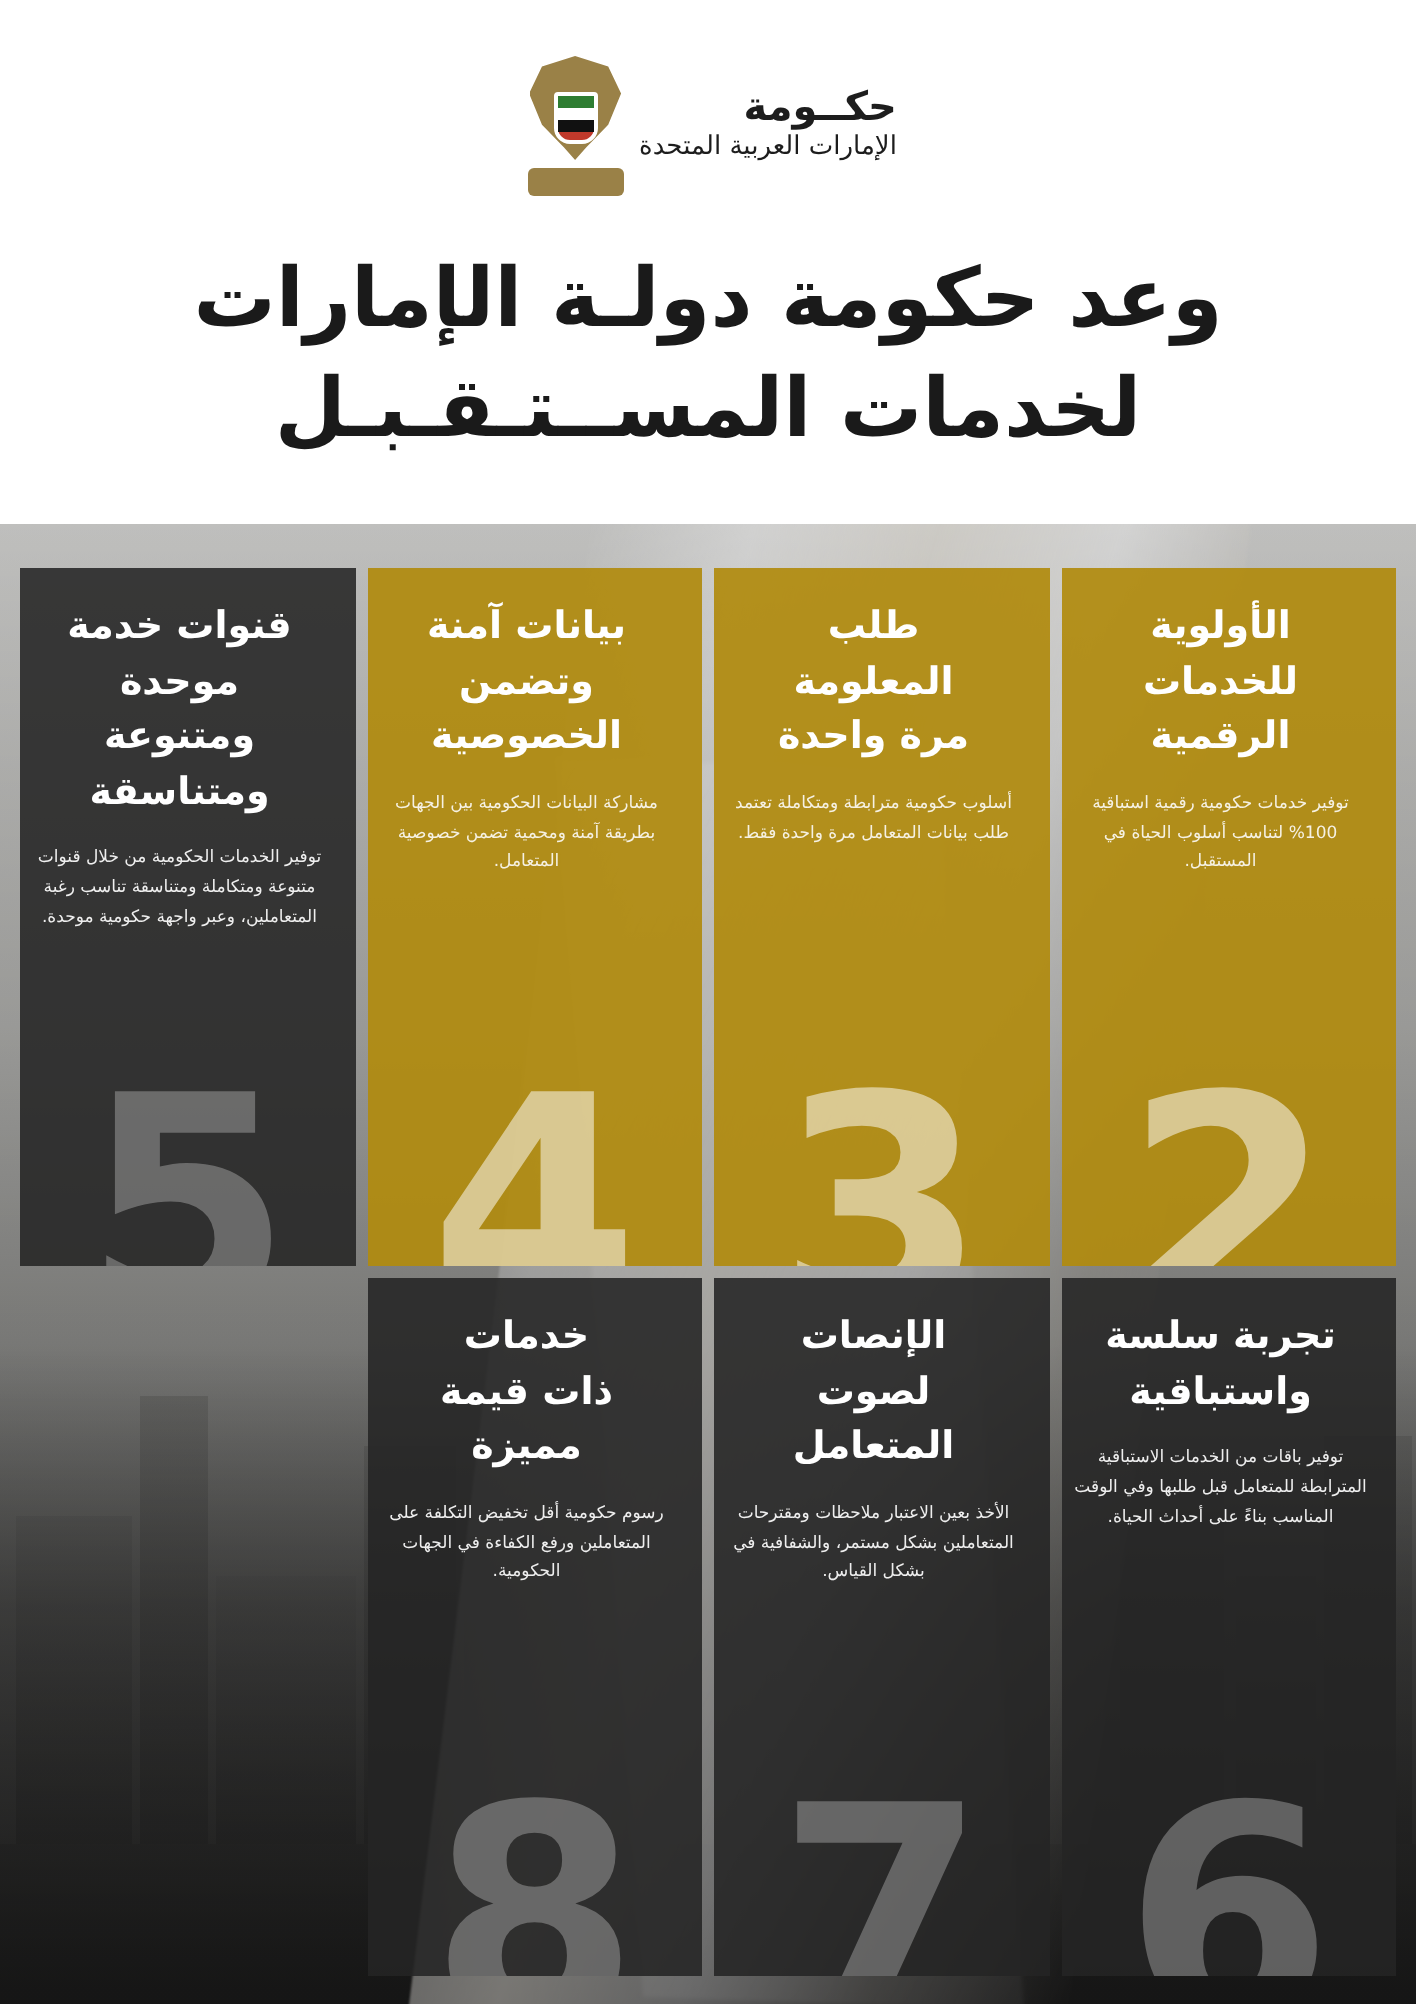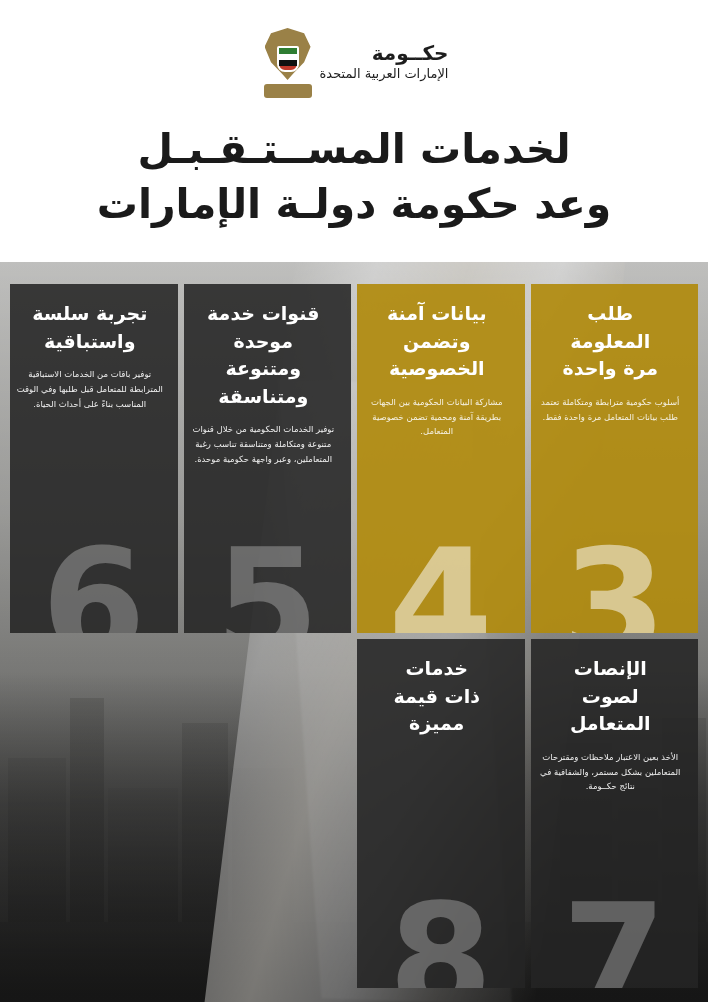--- a/index.html
+++ b/index.html
@@ -222,22 +222,22 @@
       <div class="shield">
         <i class="g"></i>
         <i class="w"></i>
         <i class="k"></i>
       </div>
       <div class="scroll"></div>
     </div>
   </div>
 
   <div class="title-wrap">
+    <div class="title-line">وعد حكومة دولـة الإمارات</div>
     <div class="title-line">لخدمات المســتـقـبـل</div>
-    <div class="title-line">وعد حكومة دولـة الإمارات</div>
   </div>
 </div>
 
 <div class="poster">
   <div class="bg-sky"></div>
 
   <div class="bld" style="left:8px;  width:58px; height:170px;"></div>
   <div class="bld" style="left:70px; width:34px; height:230px;"></div>
   <div class="bld" style="left:108px;width:70px; height:140px;"></div>
   <div class="bld" style="left:182px;width:46px; height:205px;"></div>
@@ -248,20 +248,27 @@
   <div class="road"></div>
   <div class="bg-city"></div>
 
   <div class="flag"></div>
   <div class="flag2"></div>
   <div class="veil"></div>
 
   <div class="grid">
 
 
+    <div class="cell gold">
+      <div class="c-title">الأولوية
+للخدمات
+الرقمية</div>
+      <div class="c-desc">توفير خدمات حكومية رقمية استباقية 100% لتناسب أسلوب الحياة في المستقبل.</div>
+      <div class="c-num">2</div>
+    </div>
 
     <div class="cell gold">
       <div class="c-title">طلب
 المعلومة
 مرة واحدة</div>
       <div class="c-desc">أسلوب حكومية مترابطة ومتكاملة تعتمد طلب بيانات المتعامل مرة واحدة فقط.</div>
       <div class="c-num">3</div>
     </div>
 
     <div class="cell gold">
@@ -285,25 +292,26 @@
       <div class="c-title">تجربة سلسة
 واستباقية</div>
       <div class="c-desc">توفير باقات من الخدمات الاستباقية المترابطة للمتعامل قبل طلبها وفي الوقت المناسب بناءً على أحداث الحياة.</div>
       <div class="c-num">6</div>
     </div>
 
     <div class="cell dark">
       <div class="c-title">الإنصات
 لصوت
 المتعامل</div>
-      <div class="c-desc">الأخذ بعين الاعتبار ملاحظات ومقترحات المتعاملين بشكل مستمر، والشفافية في نتائج حكــومة.</div>
+      <div class="c-desc">الأخذ بعين الاعتبار ملاحظات ومقترحات المتعاملين بشكل مستمر، والشفافية في بشكل القياس.</div>
       <div class="c-num">7</div>
     </div>
 
     <div class="cell dark">
       <div class="c-title">خدمات
 ذات قيمة
 مميزة</div>
+      <div class="c-desc">رسوم حكومية أقل تخفيض التكلفة على المتعاملين ورفع الكفاءة في الجهات الحكومية.</div>
       <div class="c-num">8</div>
     </div>
 
   </div>
 </div>
 
 </body></html>

